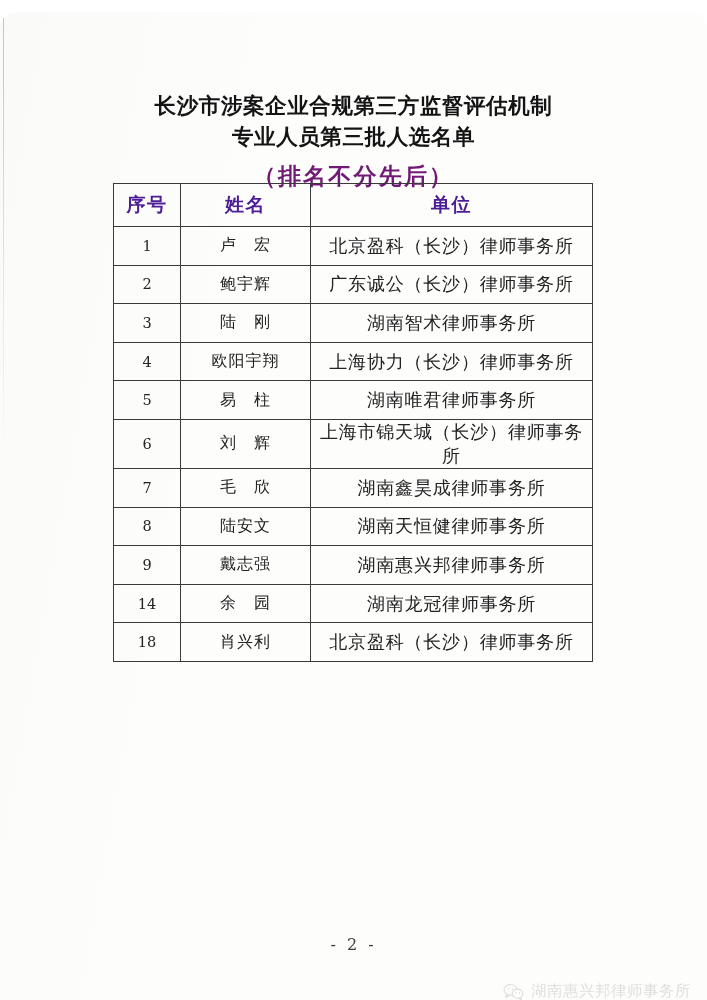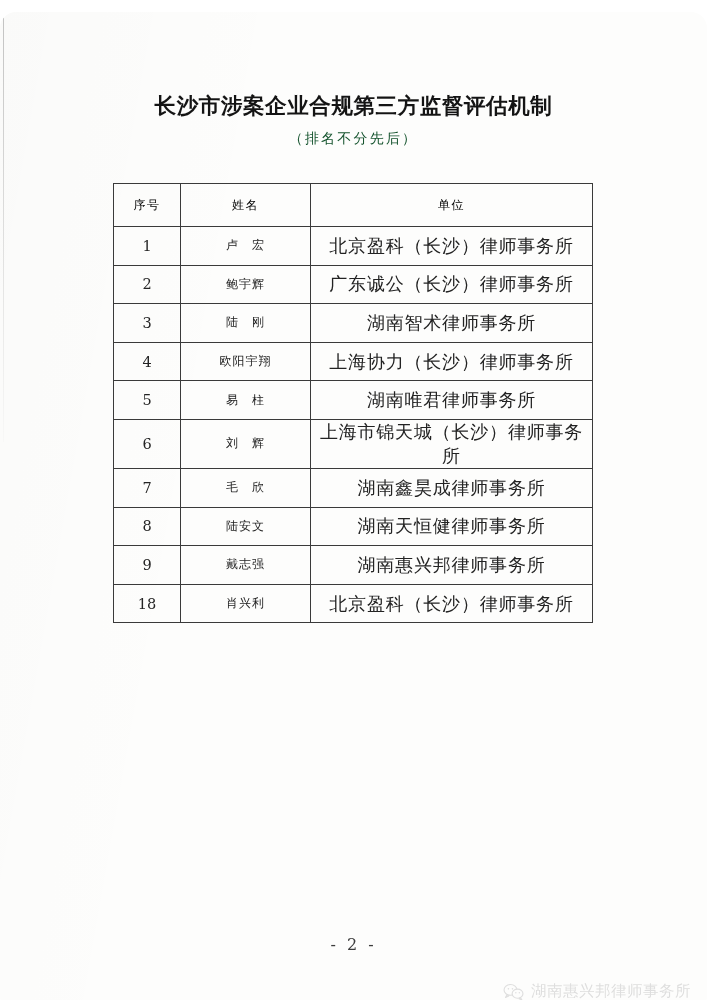--- a/index.html
+++ b/index.html
@@ -48,23 +48,24 @@
     font-family: "DejaVu Sans", "Liberation Sans", sans-serif;
     font-weight: bold;
     font-size: 21.5px;
     letter-spacing: 0.6px;
     line-height: 31px;
     color: #141414;
   }
   .subtitle-line {
     margin-top: 9px;
     font-family: "DejaVu Serif", "Liberation Serif", serif;
-    font-size: 14px;
+    font-size: 23px;
     letter-spacing: 2.2px;
-    color: #14532d;
+    color: #701a75;
+    font-weight: bold;
   }
 
   
   .roster-table {
     position: absolute;
     left: 113px;
     top: 171px;
     width: 479px;
     border-collapse: collapse;
     table-layout: fixed;
@@ -76,37 +77,37 @@
   .roster-table th,
   .roster-table td {
     border: 1px solid #3a3a3a;
     text-align: center;
     vertical-align: middle;
     padding: 0;
   }
   .roster-table thead th {
     height: 42px;
     font-family: "DejaVu Sans", "Liberation Sans", sans-serif;
-    font-weight: normal;
-    font-size: 12px;
+    font-weight: bold;
+    font-size: 19px;
     letter-spacing: 1.5px;
-    color: #000000;
+    color: #4c1d95;
   }
   .roster-table tbody td {
     height: 37.6px;
     font-family: "DejaVu Serif", "Liberation Serif", serif;
     color: #232323;
   }
   td.cell-no {
     font-size: 14.5px;
     font-family: "DejaVu Serif", "Liberation Serif", serif;
     color: #2a2a2a;
   }
   td.cell-name {
-    font-size: 12px;
+    font-size: 16px;
     letter-spacing: 1px;
   }
   td.cell-org {
     font-size: 18px;
     letter-spacing: 0.8px;
   }
 
   
   .page-number {
     position: absolute;
@@ -144,20 +145,21 @@
 </head>
 <body>
 
 <div id="page">
 
   <div class="scan-edge-left"></div>
   <div class="scan-tint"></div>
 
   <div class="title-block">
     <div class="title-line">长沙市涉案企业合规第三方监督评估机制</div>
+    <div class="title-line">专业人员第三批人选名单</div>
     <div class="subtitle-line">（排名不分先后）</div>
   </div>
 
   <table class="roster-table">
     <colgroup>
       <col class="c-no">
         <col class="c-name">
         <col class="c-org">
     </colgroup>
     <thead>
@@ -205,20 +207,25 @@
         </tr>
         <tr>
           <td class="cell-no">8</td>
           <td class="cell-name">陆安文</td>
           <td class="cell-org">湖南天恒健律师事务所</td>
         </tr>
         <tr>
           <td class="cell-no">9</td>
           <td class="cell-name">戴志强</td>
           <td class="cell-org">湖南惠兴邦律师事务所</td>
+        </tr>
+        <tr>
+          <td class="cell-no">14</td>
+          <td class="cell-name">余　园</td>
+          <td class="cell-org">湖南龙冠律师事务所</td>
         </tr>
         <tr>
           <td class="cell-no">18</td>
           <td class="cell-name">肖兴利</td>
           <td class="cell-org">北京盈科（长沙）律师事务所</td>
         </tr>
       </tbody>
   </table>
 
   <div class="page-number">- 2 -</div>

